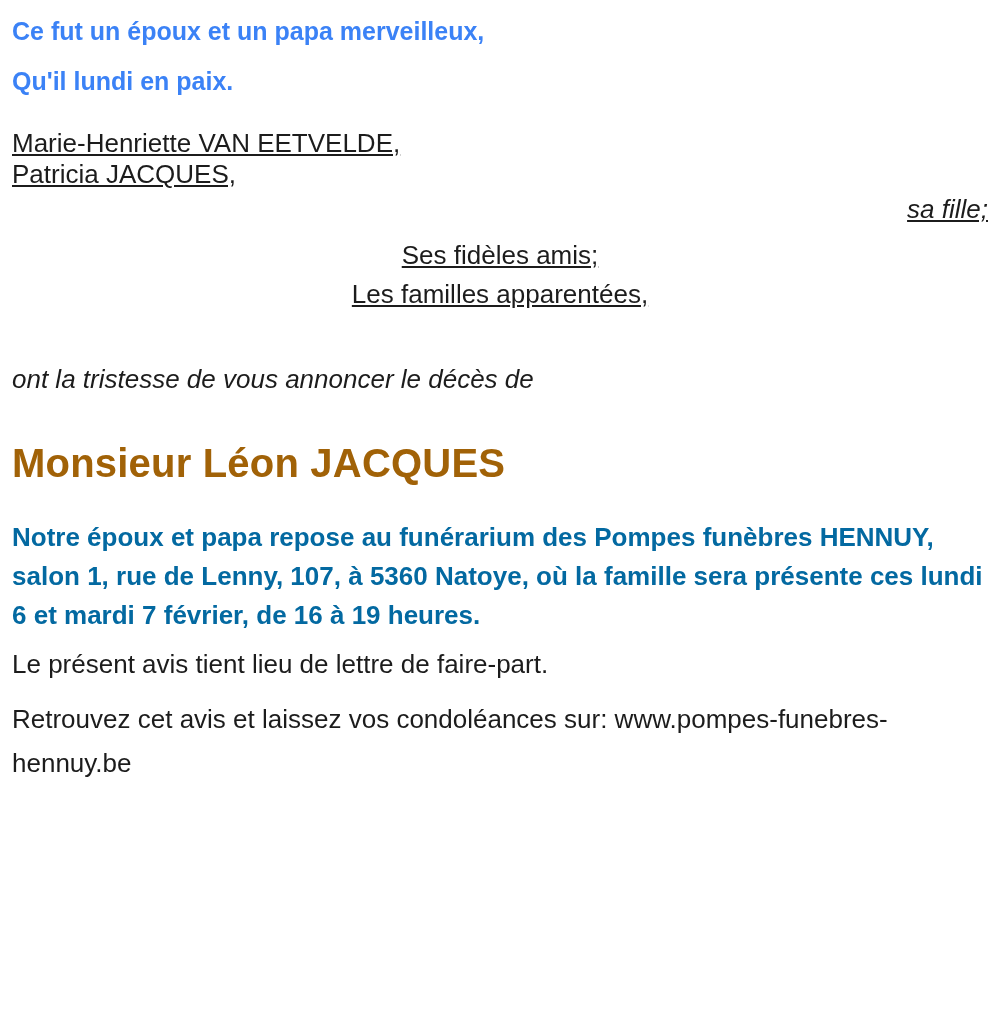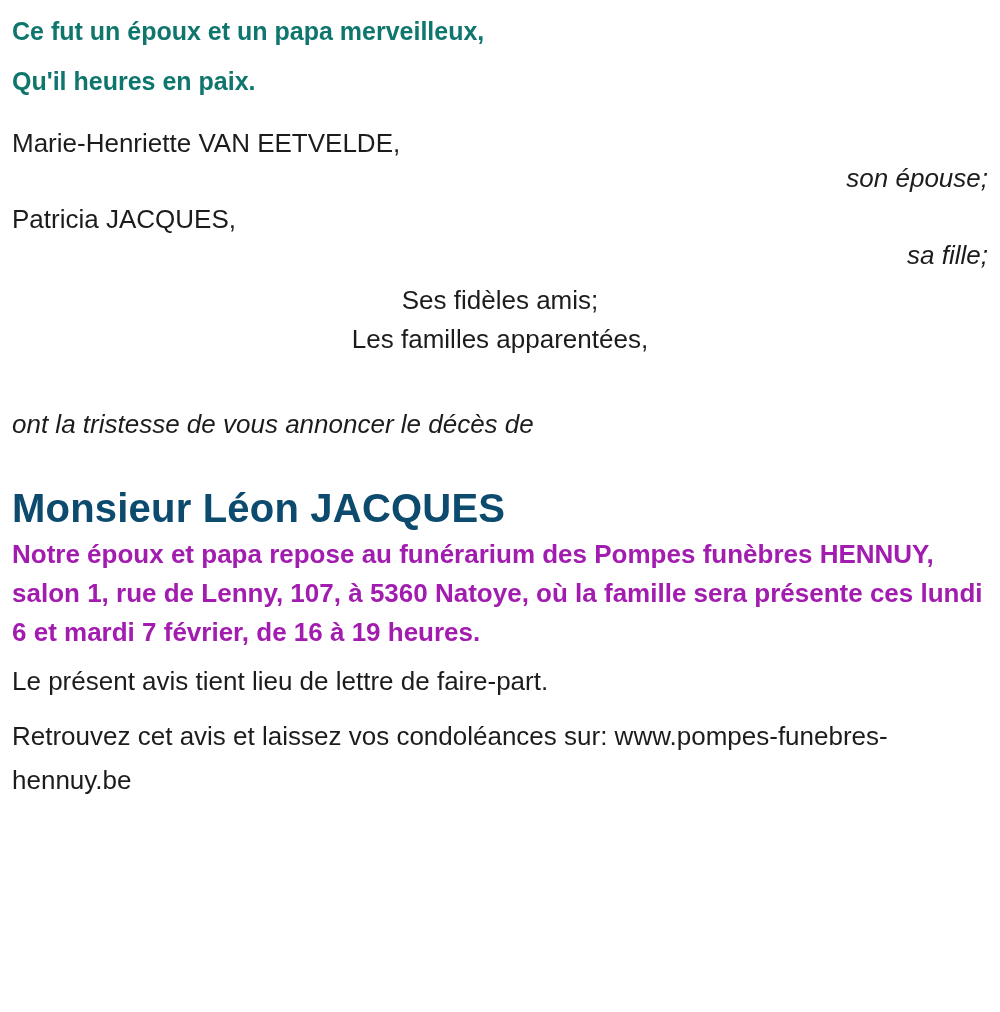--- a/index.html
+++ b/index.html
@@ -13,24 +13,25 @@
     width: 1000px;
     min-height: 1012px;
     padding: 16px 12px 24px 12px;
     background: #ffffff;
   }
   .epitaph p {
     font-size: 25px;
     font-weight: 700;
     line-height: 1.22;
     margin-bottom: 19px;
-    color: #0f766e;
+    color: #3b82f6;
   }
   .family {
     margin-top: 32px;
+    text-decoration: underline;
   }
   .family .name {
     font-size: 26px;
     line-height: 1.2;
   }
   .family .relation {
     font-size: 26px;
     font-style: italic;
     text-align: right;
     line-height: 1.2;
@@ -42,59 +43,58 @@
     text-align: center;
   }
   .announcement {
     font-size: 26px;
     margin-top: 50px;
     font-style: italic;
   }
   h1.deceased {
     font-size: 40px;
     font-weight: 700;
-    color: #0c4a6e;
+    color: #a16207;
     margin-top: 46px;
     letter-spacing: 0.2px;
   }
   .body-par {
     font-size: 26px;
     line-height: 1.68;
     margin-top: 14px;
   }
   .birth-death {
     margin-top: 52px;
   }
   .funerarium {
     font-weight: 700;
-    color: #a21caf;
+    color: #0369a1;
     line-height: 1.5;
-    margin-top: 4px;
+    margin-top: 32px;
   }
   .notice-line {
     margin-top: 8px;
   }
   .condolences {
     margin-top: 12px;
     word-break: normal;
   }
 </style>
 </head>
 <body>
 
 <div class="page">
 
   <div class="epitaph">
     <p>Ce fut un époux et un papa merveilleux,</p>
-    <p>Qu'il heures en paix.</p>
+    <p>Qu'il lundi en paix.</p>
   </div>
 
   <div class="family">
     <p class="name">Marie-Henriette VAN EETVELDE,</p>
-    <p class="relation">son épouse;</p>
 
     <p class="name">Patricia JACQUES,</p>
     <p class="relation">sa fille;</p>
 
     <p class="other">Ses fidèles amis;</p>
     <p class="other">Les familles apparentées,</p>
   </div>
 
   <p class="announcement">ont la tristesse de vous annoncer le décès de</p>
 

